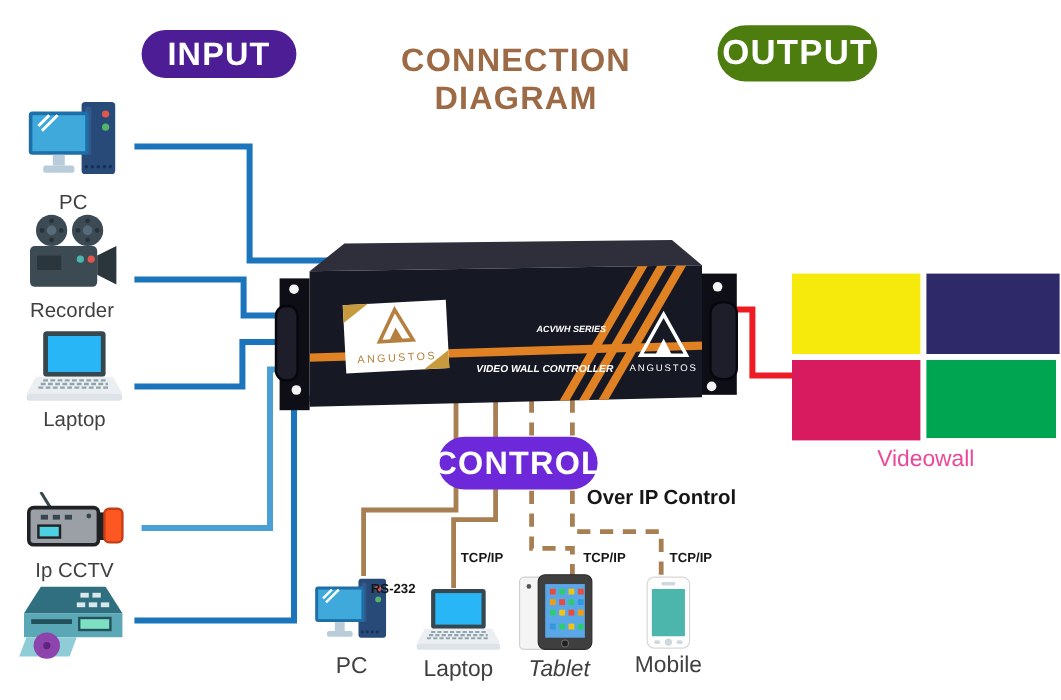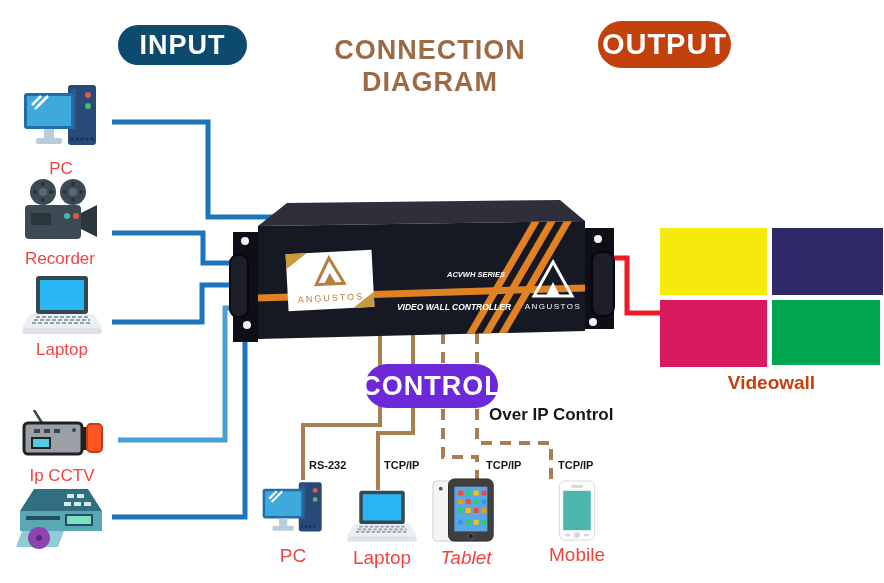--- a/index.html
+++ b/index.html
@@ -9,34 +9,34 @@
   .lines { position:absolute; left:0; top:0; z-index:1; }
   .lines path { fill:none; }
   .ln-blue  { stroke:#1b75bc; stroke-width:5; }
   .ln-blue-light { stroke:#4a9fd4; stroke-width:5; }
   .ln-red   { stroke:#ed1c24; stroke-width:5; }
   .ln-tan   { stroke:#a87f52; stroke-width:4; }
   .ln-dash  { stroke-dasharray:11 8; }
 
   .badge { position:absolute; z-index:3; display:flex; align-items:center; justify-content:center;
            color:#ffffff; font-weight:bold; letter-spacing:1px; }
-  .badge-input  { left:118px; top:25px;  width:129px; height:40px; border-radius:20px; background:#0c4a6e; font-size:27px; }
-  .badge-output { left:598px; top:21px;  width:133px; height:47px; border-radius:24px; background:#c2410c; font-size:29px; }
+  .badge-input  { left:118px; top:25px;  width:129px; height:40px; border-radius:20px; background:#4c1d95; font-size:27px; }
+  .badge-output { left:598px; top:21px;  width:133px; height:47px; border-radius:24px; background:#4d7c0f; font-size:29px; }
   .badge-control{ left:365px; top:364px; width:133px; height:44px; border-radius:22px; background:#6d28d9; font-size:27px; }
 
   .title { position:absolute; z-index:3; left:318px; top:34px; width:224px; text-align:center;
            color:#9c6b46; font-size:27px; font-weight:bold; letter-spacing:1px; line-height:32px; }
 
   .node { position:absolute; z-index:2; display:flex; flex-direction:column; align-items:center; }
-  .node .lbl { color:#ef4444; font-size:17px; margin-top:2px; white-space:nowrap; }
+  .node .lbl { color:#404040; font-size:17px; margin-top:2px; white-space:nowrap; }
   .node-ctl .lbl { font-size:19px; }
 
   .vw-tile { position:absolute; z-index:2; }
   .vw-label { position:absolute; z-index:2; left:660px; top:372px; width:223px; text-align:center;
-              color:#c2410c; font-size:19px;font-weight:bold; }
+              color:#ec4899; font-size:19px; }
 
   .proto { position:absolute; z-index:3; color:#161616; font-size:11px; font-weight:bold; white-space:nowrap; }
   .overip { position:absolute; z-index:3; left:489px; top:405px; color:#161616; font-size:17px; font-weight:bold; }
 
   .device { position:absolute; left:228px; top:196px; z-index:2; }
 </style>
 </head>
 <body>
 
 <div class="stage">
@@ -189,21 +189,21 @@
 
   <div class="vw-tile" style="left: 660px; top: 228px; width: 107px; height: 67px; background: rgb(246, 234, 12);"></div>
   <div class="vw-tile" style="left: 772px; top: 228px; width: 111px; height: 67px; background: rgb(46, 42, 105);"></div>
   <div class="vw-tile" style="left: 660px; top: 300px; width: 107px; height: 67px; background: rgb(216, 27, 94);"></div>
   <div class="vw-tile" style="left: 772px; top: 300px; width: 108px; height: 65px; background: rgb(0, 165, 81);"></div>
   <div class="vw-label">Videowall</div>
 
   <div class="badge badge-control">CONTROL</div>
   <div class="overip">Over IP Control</div>
 
-  <span class="proto" style="left:309px; top:459px;text-align:center;">RS-232</span>
+  <span class="proto" style="left:309px; top:485px;text-align:center;">RS-232</span>
   <span class="proto" style="left:384px; top:459px;">TCP/IP</span>
   <span class="proto" style="left:486px; top:459px;">TCP/IP</span>
   <span class="proto" style="left:558px; top:459px;">TCP/IP</span>
 
   <div class="node node-ctl" style="left:258px; top:479px; width:70px;">
     <svg width="64" height="64" viewBox="0 0 78 74">
       <rect x="46" y="2" width="28" height="60" rx="3" fill="#274a78"></rect>
       <rect x="49" y="6" width="5" height="40" fill="#33598a"></rect>
       <circle cx="66" cy="12" r="3" fill="#e2574c"></circle>
         <circle cx="66" cy="23" r="3" fill="#55b46a"></circle>
@@ -253,21 +253,21 @@
         <rect x="28" y="44" width="5" height="5" fill="#3498db"></rect>
           <rect x="36" y="44" width="5" height="5" fill="#2ecc71"></rect>
           <rect x="44" y="44" width="5" height="5" fill="#f1c40f"></rect>
           <rect x="52" y="44" width="5" height="5" fill="#2ecc71"></rect>
       </g>
       <circle cx="41" cy="61" r="3" fill="#222222" stroke="#666666"></circle>
     </svg>
     <span class="lbl">Tablet</span>
   </div>
 
-  <div class="node node-ctl" style="left:546px; top:479px; width:62px;align-items:center;">
+  <div class="node node-ctl" style="left:526px; top:479px; width:62px;align-items:center;">
     <svg width="40" height="63" viewBox="0 0 40 64">
       <rect x="2" y="2" width="36" height="60" rx="6" fill="#fdfdfd" stroke="#d8d8d8"></rect>
       <rect x="14" y="6" width="12" height="3" rx="1.5" fill="#cfd8dc"></rect>
       <rect x="6" y="12" width="28" height="40" fill="#4db6ac"></rect>
       <circle cx="20" cy="57" r="3" fill="#cfd8dc"></circle>
       <rect x="8" y="55.5" width="5" height="3" rx="1.5" fill="#cfd8dc"></rect>
       <rect x="27" y="55.5" width="5" height="3" rx="1.5" fill="#cfd8dc"></rect>
     </svg>
     <span class="lbl">Mobile</span>
   </div>

